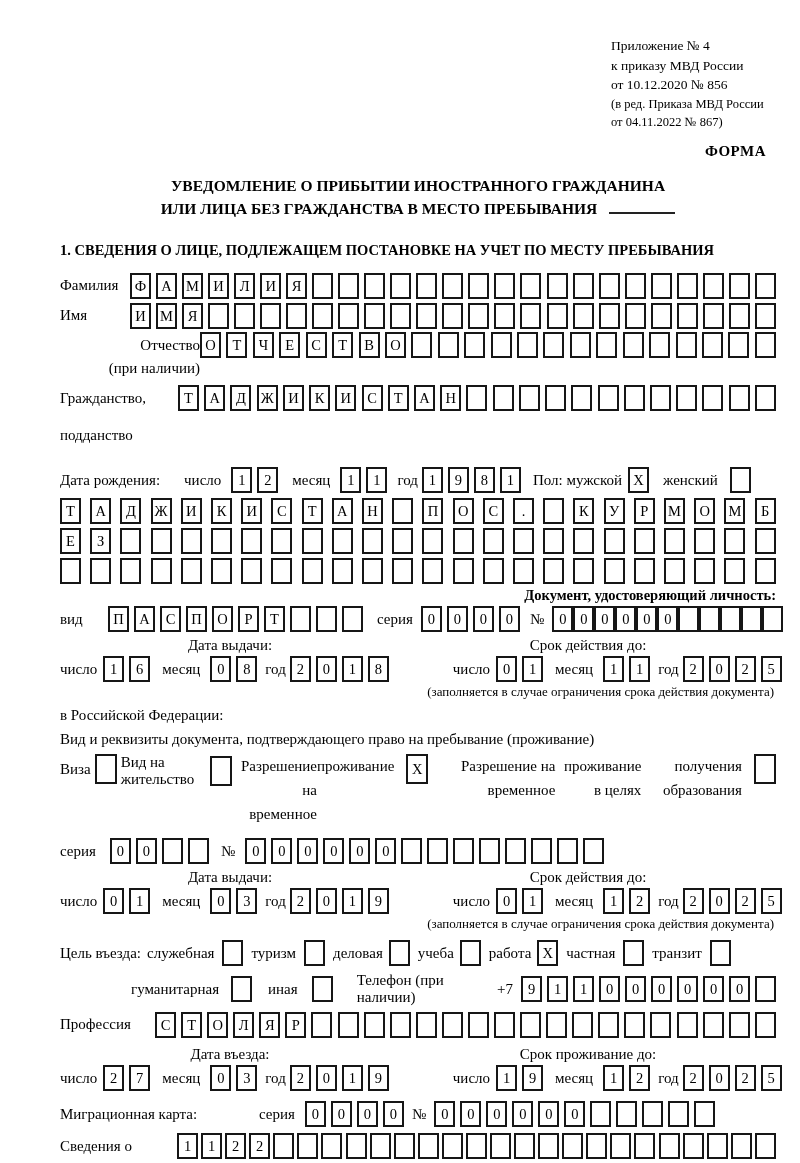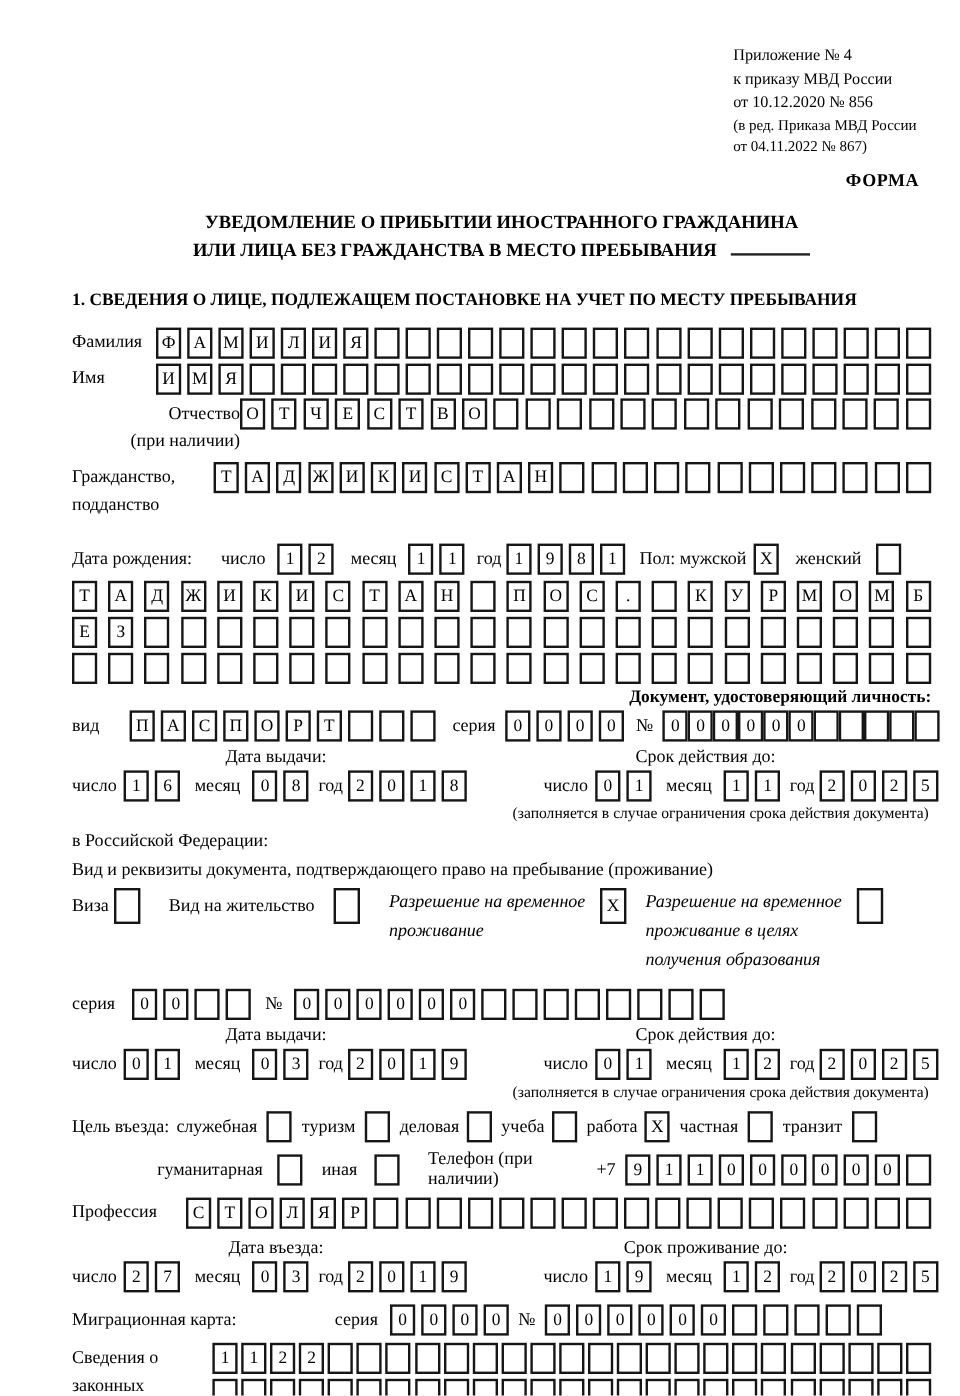--- a/index.html
+++ b/index.html
@@ -14,40 +14,40 @@
   .blank{display:inline-block;width:66px;border-bottom:2px solid #222;height:13px;margin-left:12px;}
   .sec{font-weight:bold;font-size:14.5px;margin-top:22px;}
   
   .row{display:flex;align-items:flex-start;}
   .aic{align-items:center;}
   .lbl{flex:none;font-size:15px;padding-top:4px;}
   .lbl2{flex:none;display:flex;flex-direction:column;font-size:15px;line-height:23px;padding-top:2px;}
   .col{display:flex;flex-direction:column;gap:4px;}
   .fill1{flex:1;}
   .tc{text-align:center;}
-  .stack{display:flex;flex-direction:column;line-height:24px;text-align:left;font-style:italic;}
+  .stack{display:flex;line-height:24px;text-align:right;}
   .pair{display:flex;}
   
   .cells{display:flex;}
   .cells.g{gap:5px;}
   .cells.fill{flex:1;justify-content:space-between;}
   .cell{flex:none;width:21px;height:26px;box-sizing:border-box;border:2px solid #161616;display:flex;align-items:center;justify-content:center;font-size:14.5px;background:#fff;}
   .cb .cell{height:30px;width:22px;}
   
   .w48{width:48px;flex:none;}
   .w70{width:70px;flex:none;}
   .w95{width:95px;flex:none;}
   .w117{width:117px;flex:none;}
-  .w118{width:118px;flex:none;}
+  .w118{width:118px;flex:none;gap:14px;}
   .w140{width:140px;flex:none;text-align:right;}
   .w145{width:145px;flex:none;}
   .w195{width:195px;flex:none;}
   .w340{width:340px;flex:none;}
   .ml4{margin-left:4px;}.ml6{margin-left:6px;}.ml8{margin-left:8px;}.ml10{margin-left:10px;}
-  .ml12{margin-left:12px;}.ml14{margin-left:14px;}.ml16{margin-left:16px;}.ml20{margin-left:24px;}
+  .ml12{margin-left:12px;}.ml14{margin-left:14px;}.ml16{margin-left:16px;}.ml20{margin-left:4px;}
   .ml24{margin-left:24px;}.ml64{margin-left:64px;}.ml71{margin-left:71px;}
   .mt2{margin-top:2px;}.mt3{margin-top:3px;}.mt4{margin-top:4px;font-family:Liberation Serif, serif;}.mt5{margin-top:5px;}.mt6{margin-top:6px;}
   .mt8{margin-top:8px;}.mt10{margin-top:10px;}.mt12{margin-top:12px;}.mt14{margin-top:14px;}.mt20{margin-top:20px;}
   .txt{font-size:15px;}
   .dochead{font-weight:bold;font-size:14.5px;text-align:right;margin-top:3px;}
   .note{font-size:13px;text-align:right;padding-right:2px;margin-top:2px;}
   .resline{font-size:15px;margin-top:7px;}
 </style>
 </head>
 <body>

